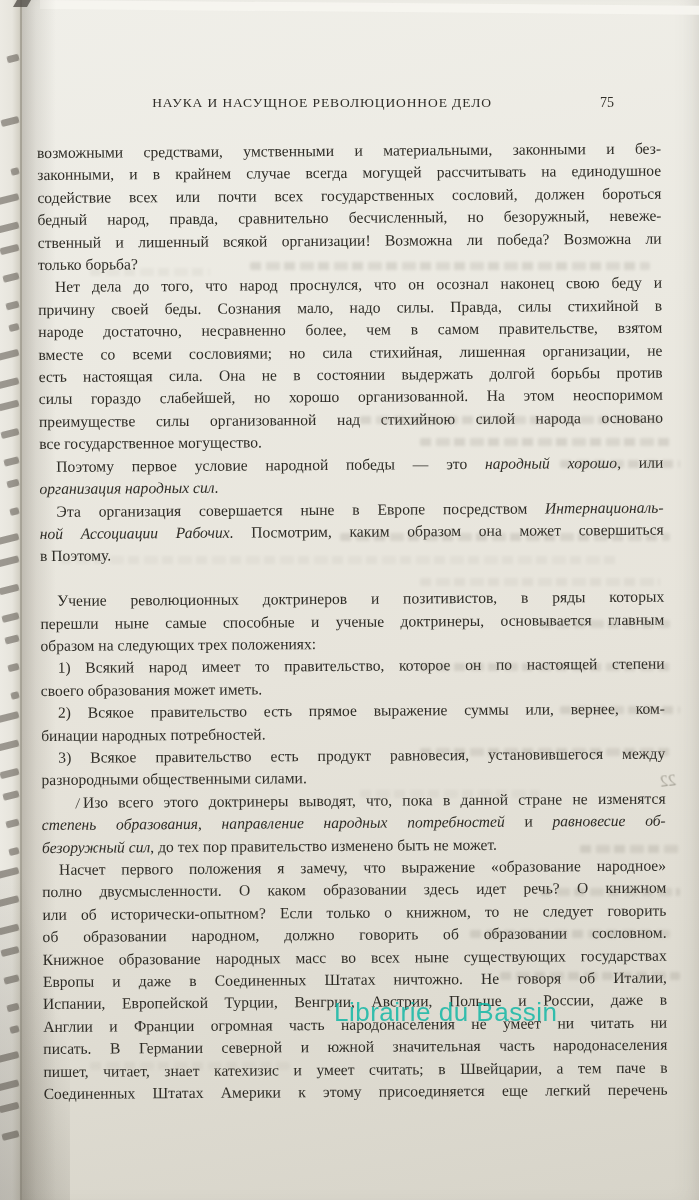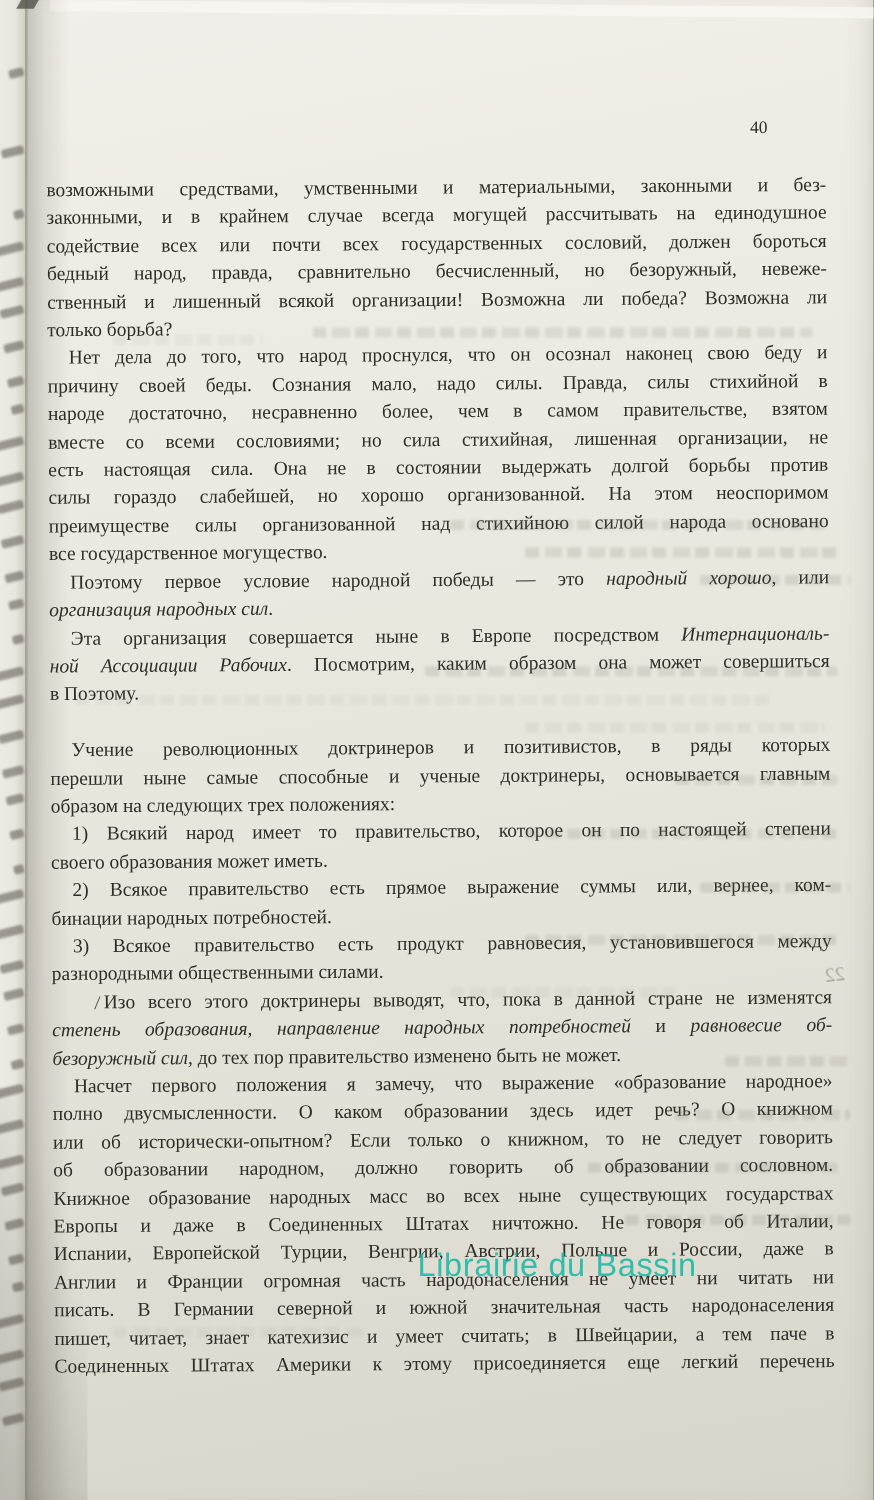--- a/index.html
+++ b/index.html
@@ -101,21 +101,22 @@
       <div class="frag" style="top: 1082px; width: 23px;"></div>
       <div class="frag" style="top: 1104px; width: 20px;"></div>
       <div class="frag" style="top: 1132px; width: 17px;"></div>
       <div class="frag" style="top: 55px; width: 12px;"></div>
       <div class="frag" style="top: 118px; width: 18px;"></div>
     </div>
   <div class="gutter"></div>
   <div class="corner-shade"></div>
   <div class="notch"></div>
 
-  <div class="page-number">40</div>
+  <div class="header-title">НАУКА И НАСУЩНОЕ РЕВОЛЮЦИОННОЕ ДЕЛО</div>
+  <div class="page-number">75</div>
 
   <div class="body-text">
       <div class="para">
         <div class="line"><span>возможными средствами, умственными и материальными, законными и без-</span></div>
         <div class="line"><span>законными, и в крайнем случае всегда могущей рассчитывать на единодушное</span></div>
         <div class="line"><span>содействие всех или почти всех государственных сословий, должен бороться</span></div>
         <div class="line"><span>бедный народ, правда, сравнительно бесчисленный, но безоружный, невеже-</span></div>
         <div class="line"><span>ственный и лишенный всякой организации! Возможна ли победа? Возможна ли</span></div>
         <div class="line last"><span>только борьба?</span></div>
       </div>

